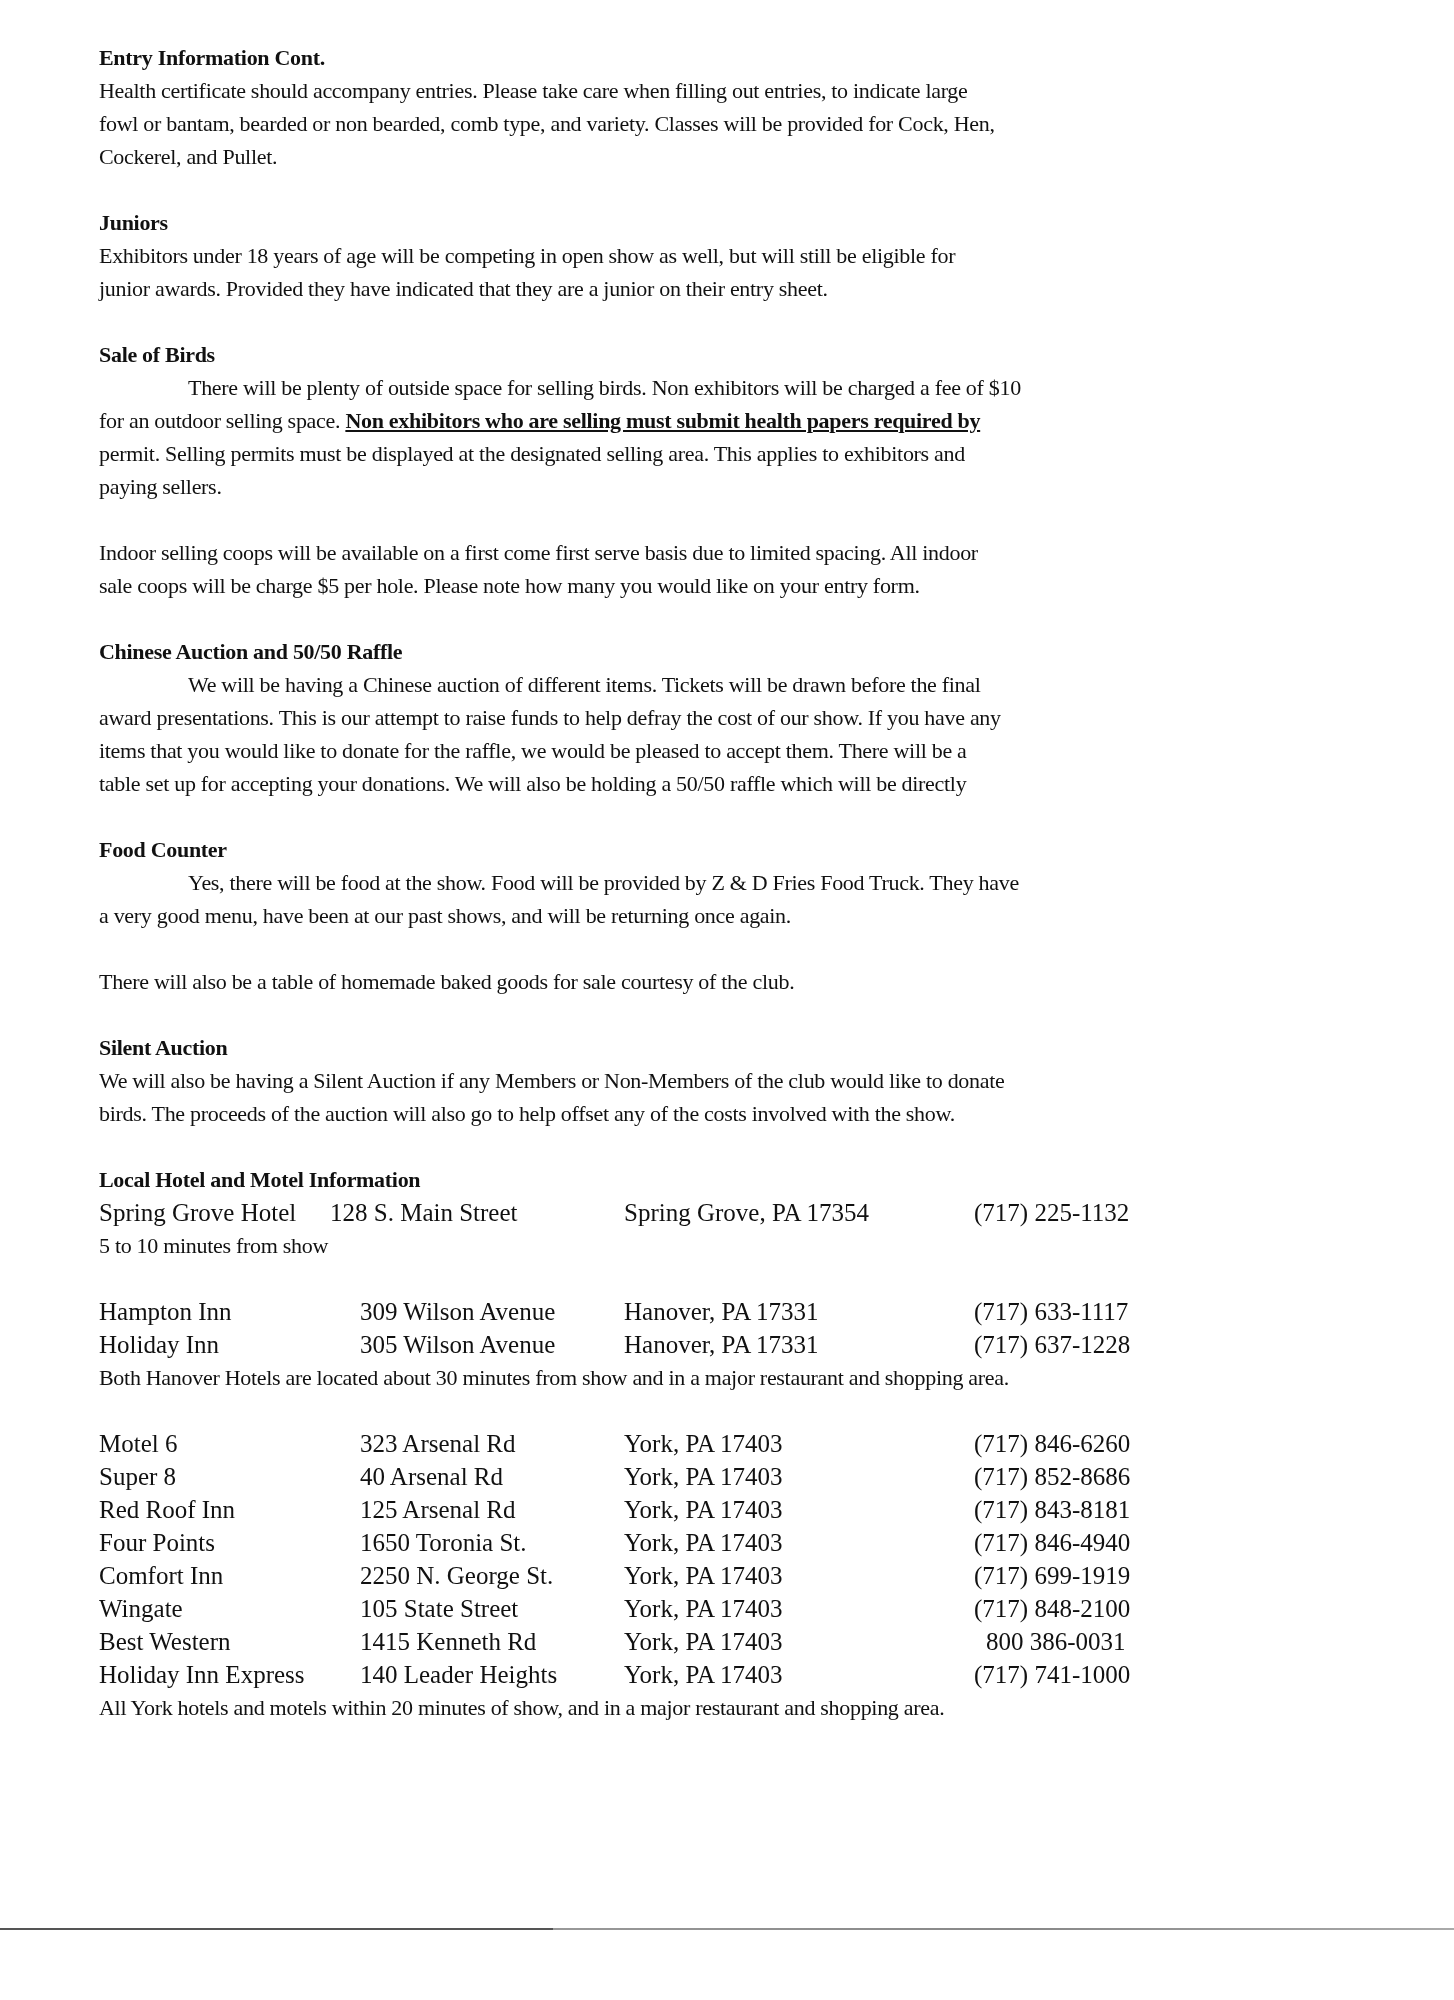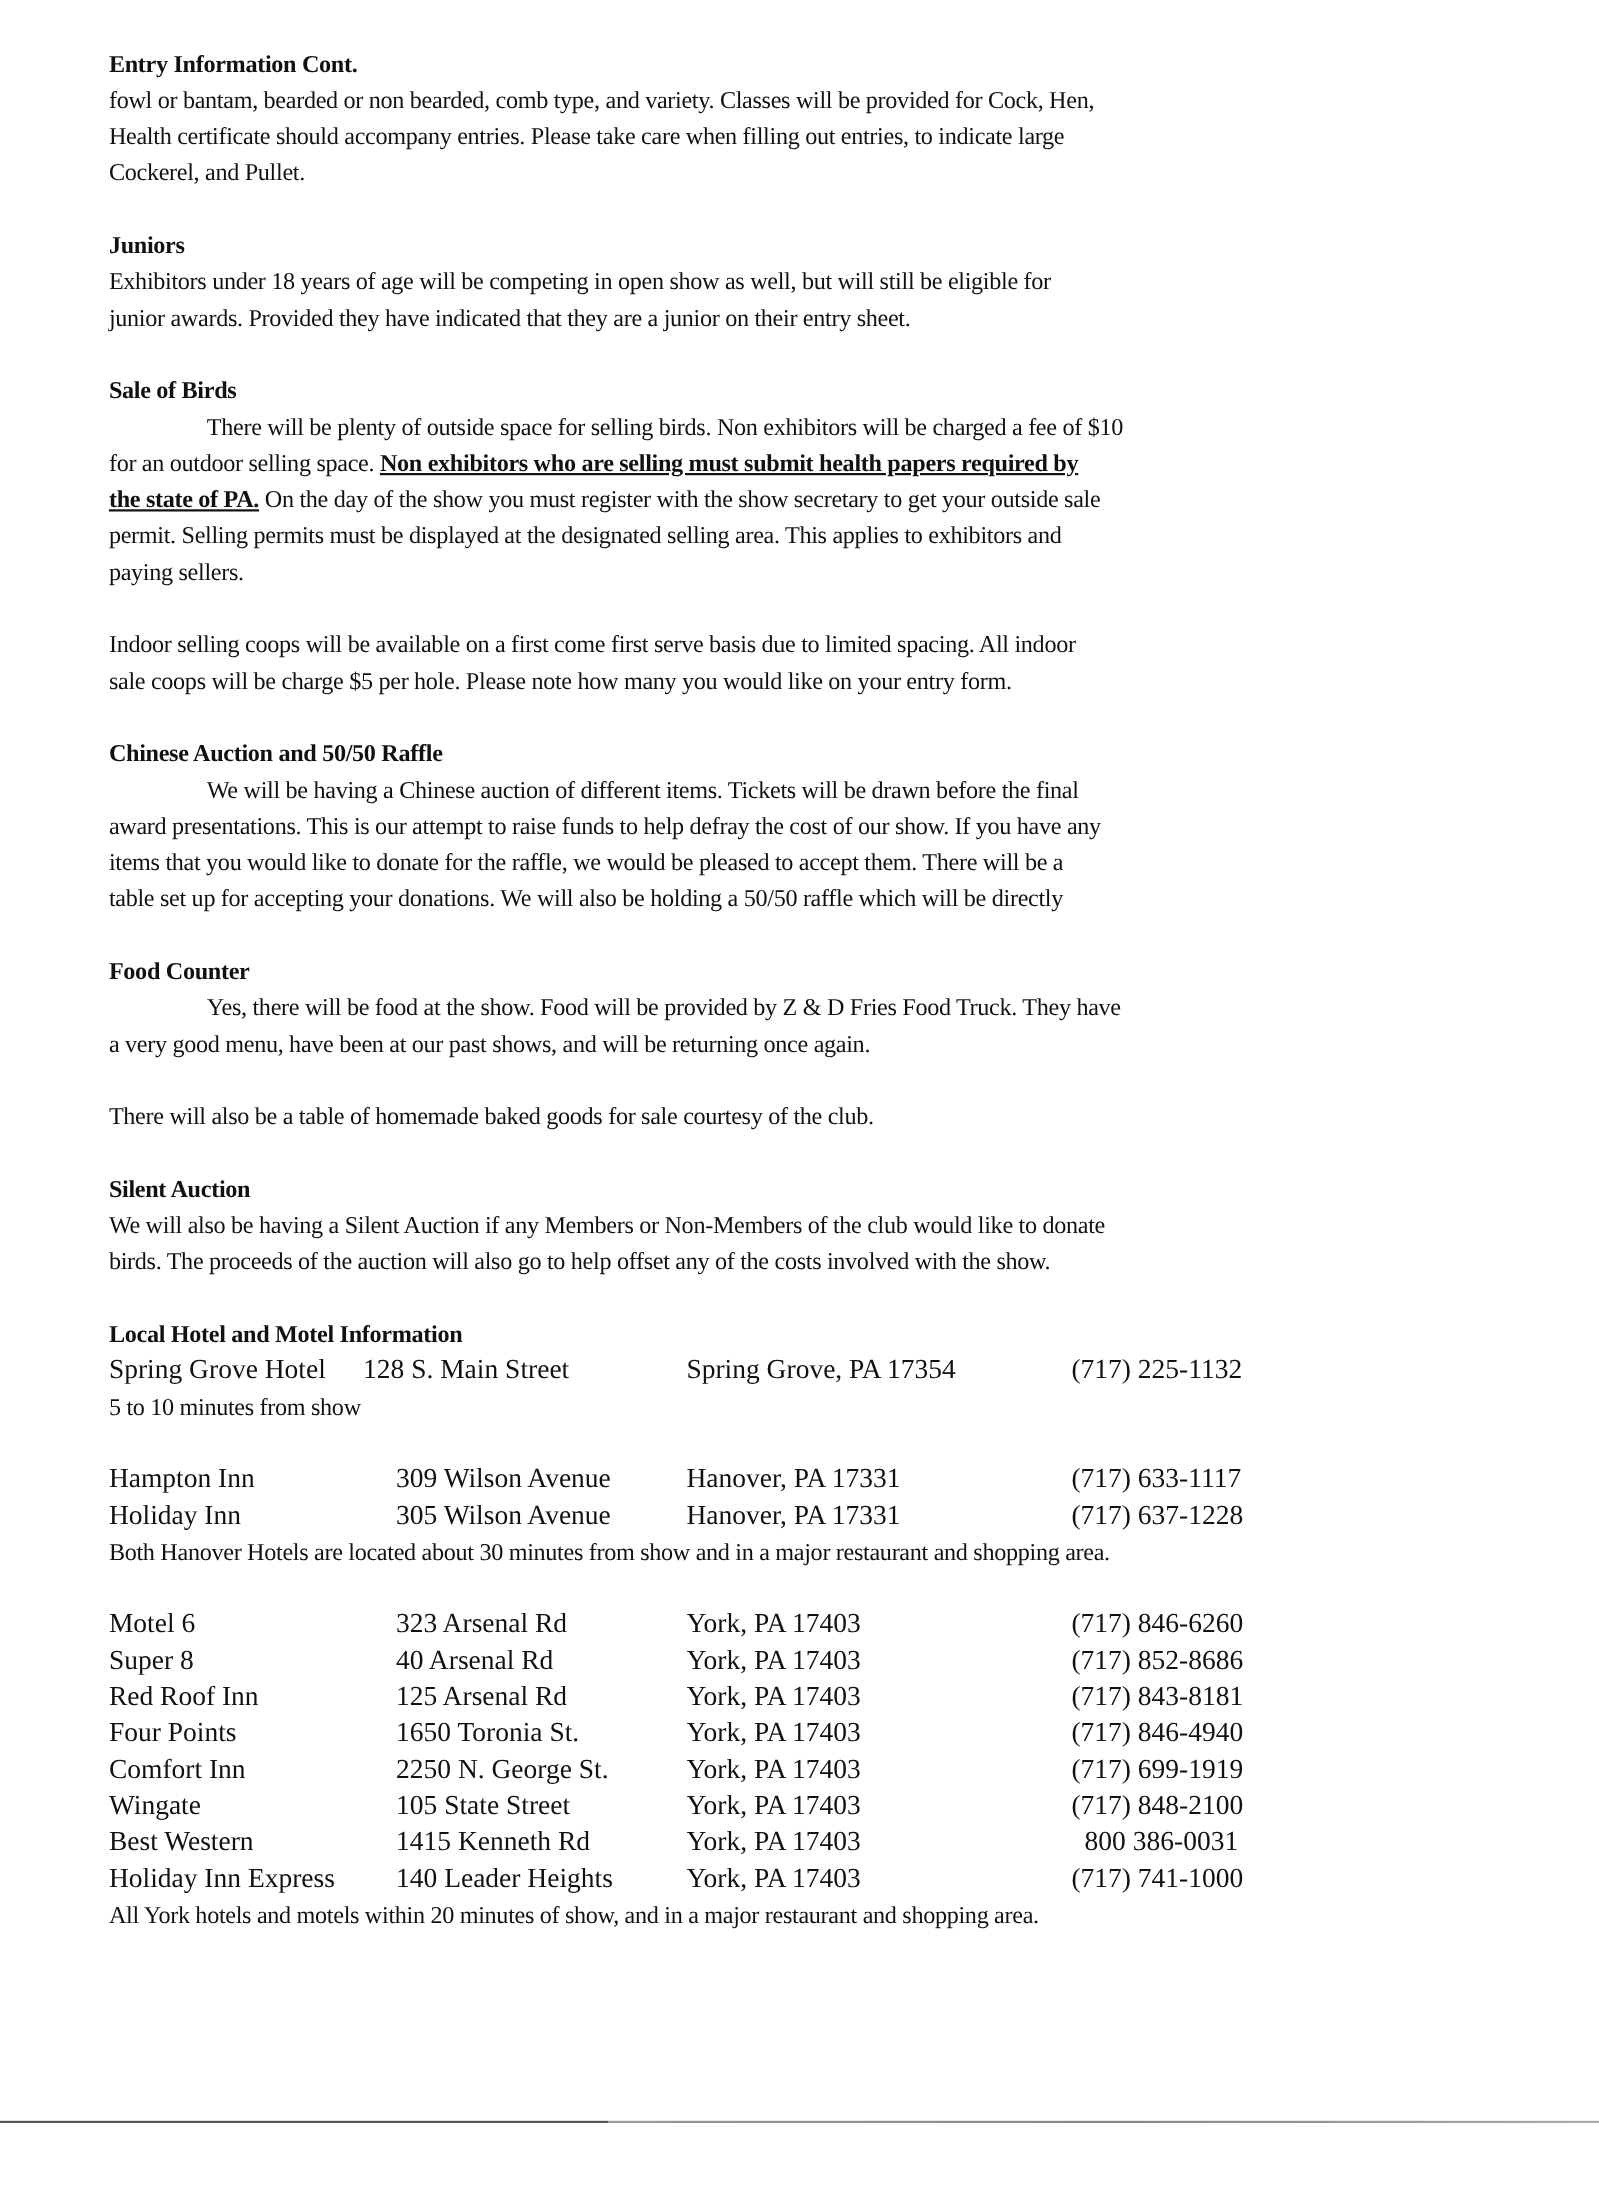--- a/index.html
+++ b/index.html
@@ -28,38 +28,37 @@
     background: linear-gradient(90deg, #555 0%, #555 38%, #999 38%, #888 70%, #aaa 100%);
   }
 </style>
 </head>
 <body>
 
 <div class="page">
 
   <div>
     <div class="line h">Entry Information Cont.</div>
+    <div class="line">Health certificate should accompany entries. Please take care when filling out entries, to indicate large</div>
     <div class="line">fowl or bantam, bearded or non bearded, comb type, and variety. Classes will be provided for Cock, Hen,</div>
-    <div class="line">Health certificate should accompany entries. Please take care when filling out entries, to indicate large</div>
     <div class="line">Cockerel, and Pullet.</div>
   </div>
   <div class="gap"></div>
 
   <div>
     <div class="line h">Juniors</div>
     <div class="line">Exhibitors under 18 years of age will be competing in open show as well, but will still be eligible for</div>
     <div class="line">junior awards. Provided they have indicated that they are a junior on their entry sheet.</div>
   </div>
   <div class="gap"></div>
 
   <div>
     <div class="line h">Sale of Birds</div>
     <div class="line indent">There will be plenty of outside space for selling birds. Non exhibitors will be charged a fee of $10</div>
     <div class="line"><span>for an outdoor selling space. </span><b>Non exhibitors who are selling must submit health papers required by</b></div>
-    <div class="line"><b>the state of PA.</b><span> On the day of the show you must register with the show secretary to get your outside sale</span></div>
     <div class="line">permit. Selling permits must be displayed at the designated selling area. This applies to exhibitors and</div>
     <div class="line">paying sellers.</div>
     <div class="gap"></div>
     <div class="line">Indoor selling coops will be available on a first come first serve basis due to limited spacing. All indoor</div>
     <div class="line">sale coops will be charge $5 per hole. Please note how many you would like on your entry form.</div>
   </div>
   <div class="gap"></div>
 
   <div>
     <div class="line h">Chinese Auction and 50/50 Raffle</div>

